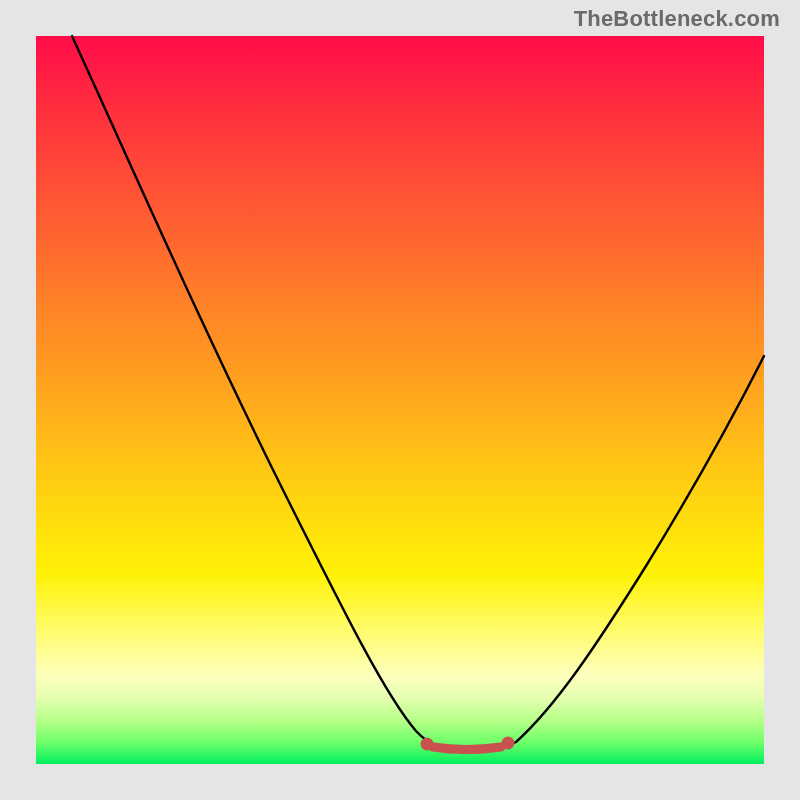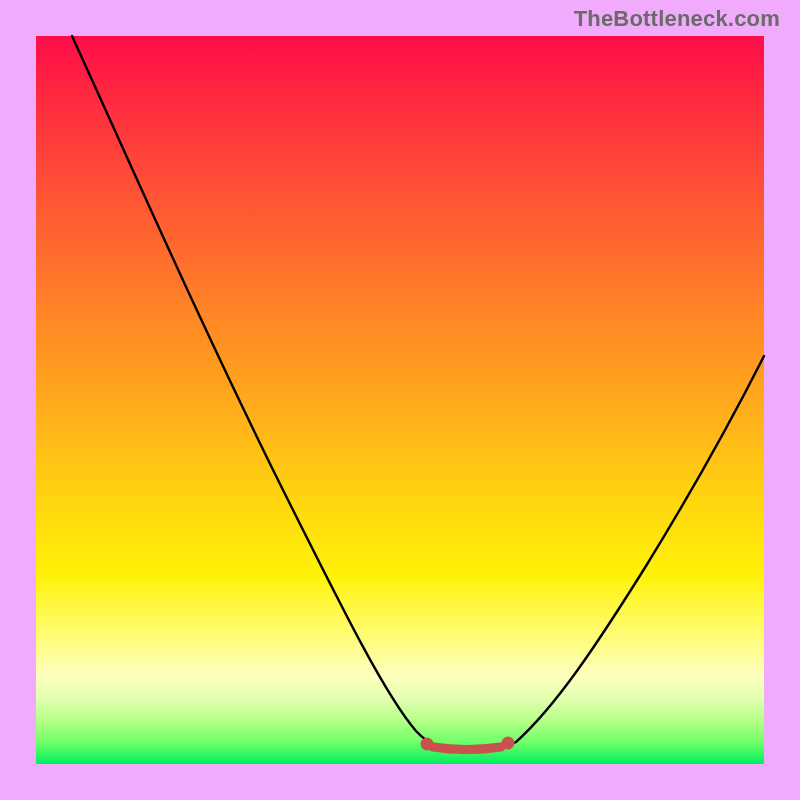--- a/index.html
+++ b/index.html
@@ -9,21 +9,21 @@
     height: 800px;
     background: #000;
     overflow: hidden;
   }
   .frame {
     position: absolute;
     left: 0;
     top: 0;
     width: 800px;
     height: 800px;
-    background: #f0abfc;
+    background: #e5e5e5;
   }
   .plot-area {
     position: absolute;
     left: 36px;
     top: 36px;
     width: 728px;
     height: 728px;
     
     background: linear-gradient(
       to bottom,

